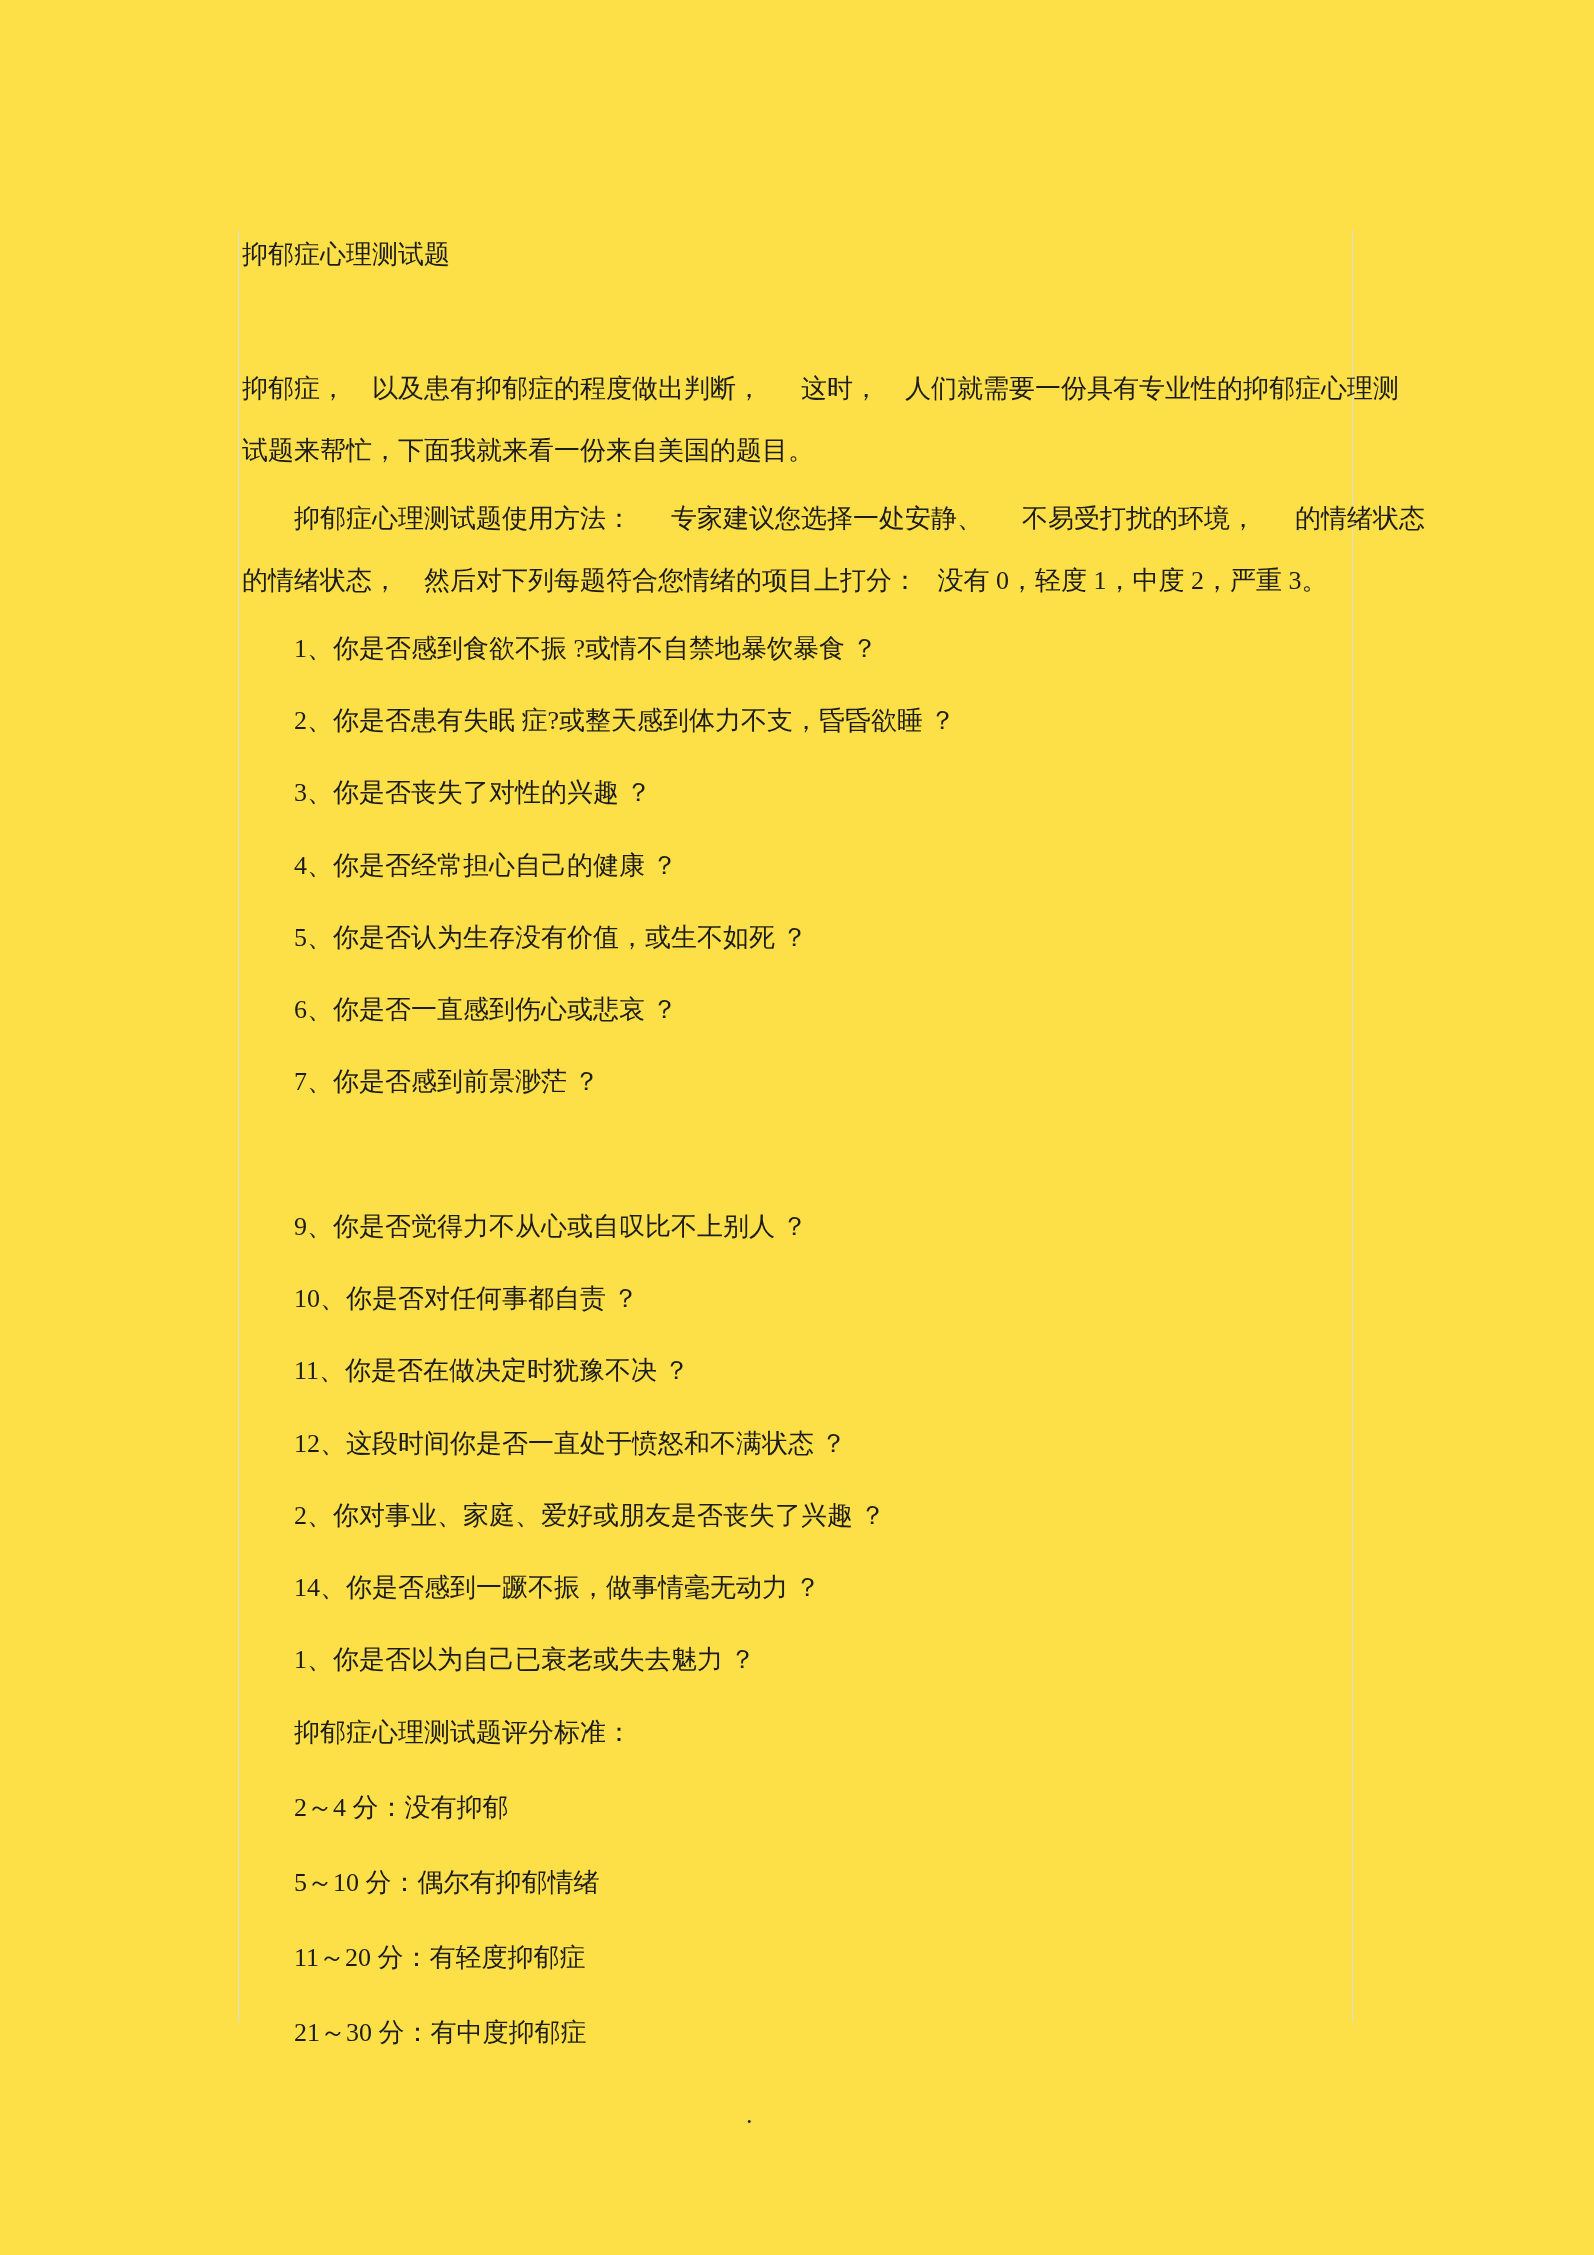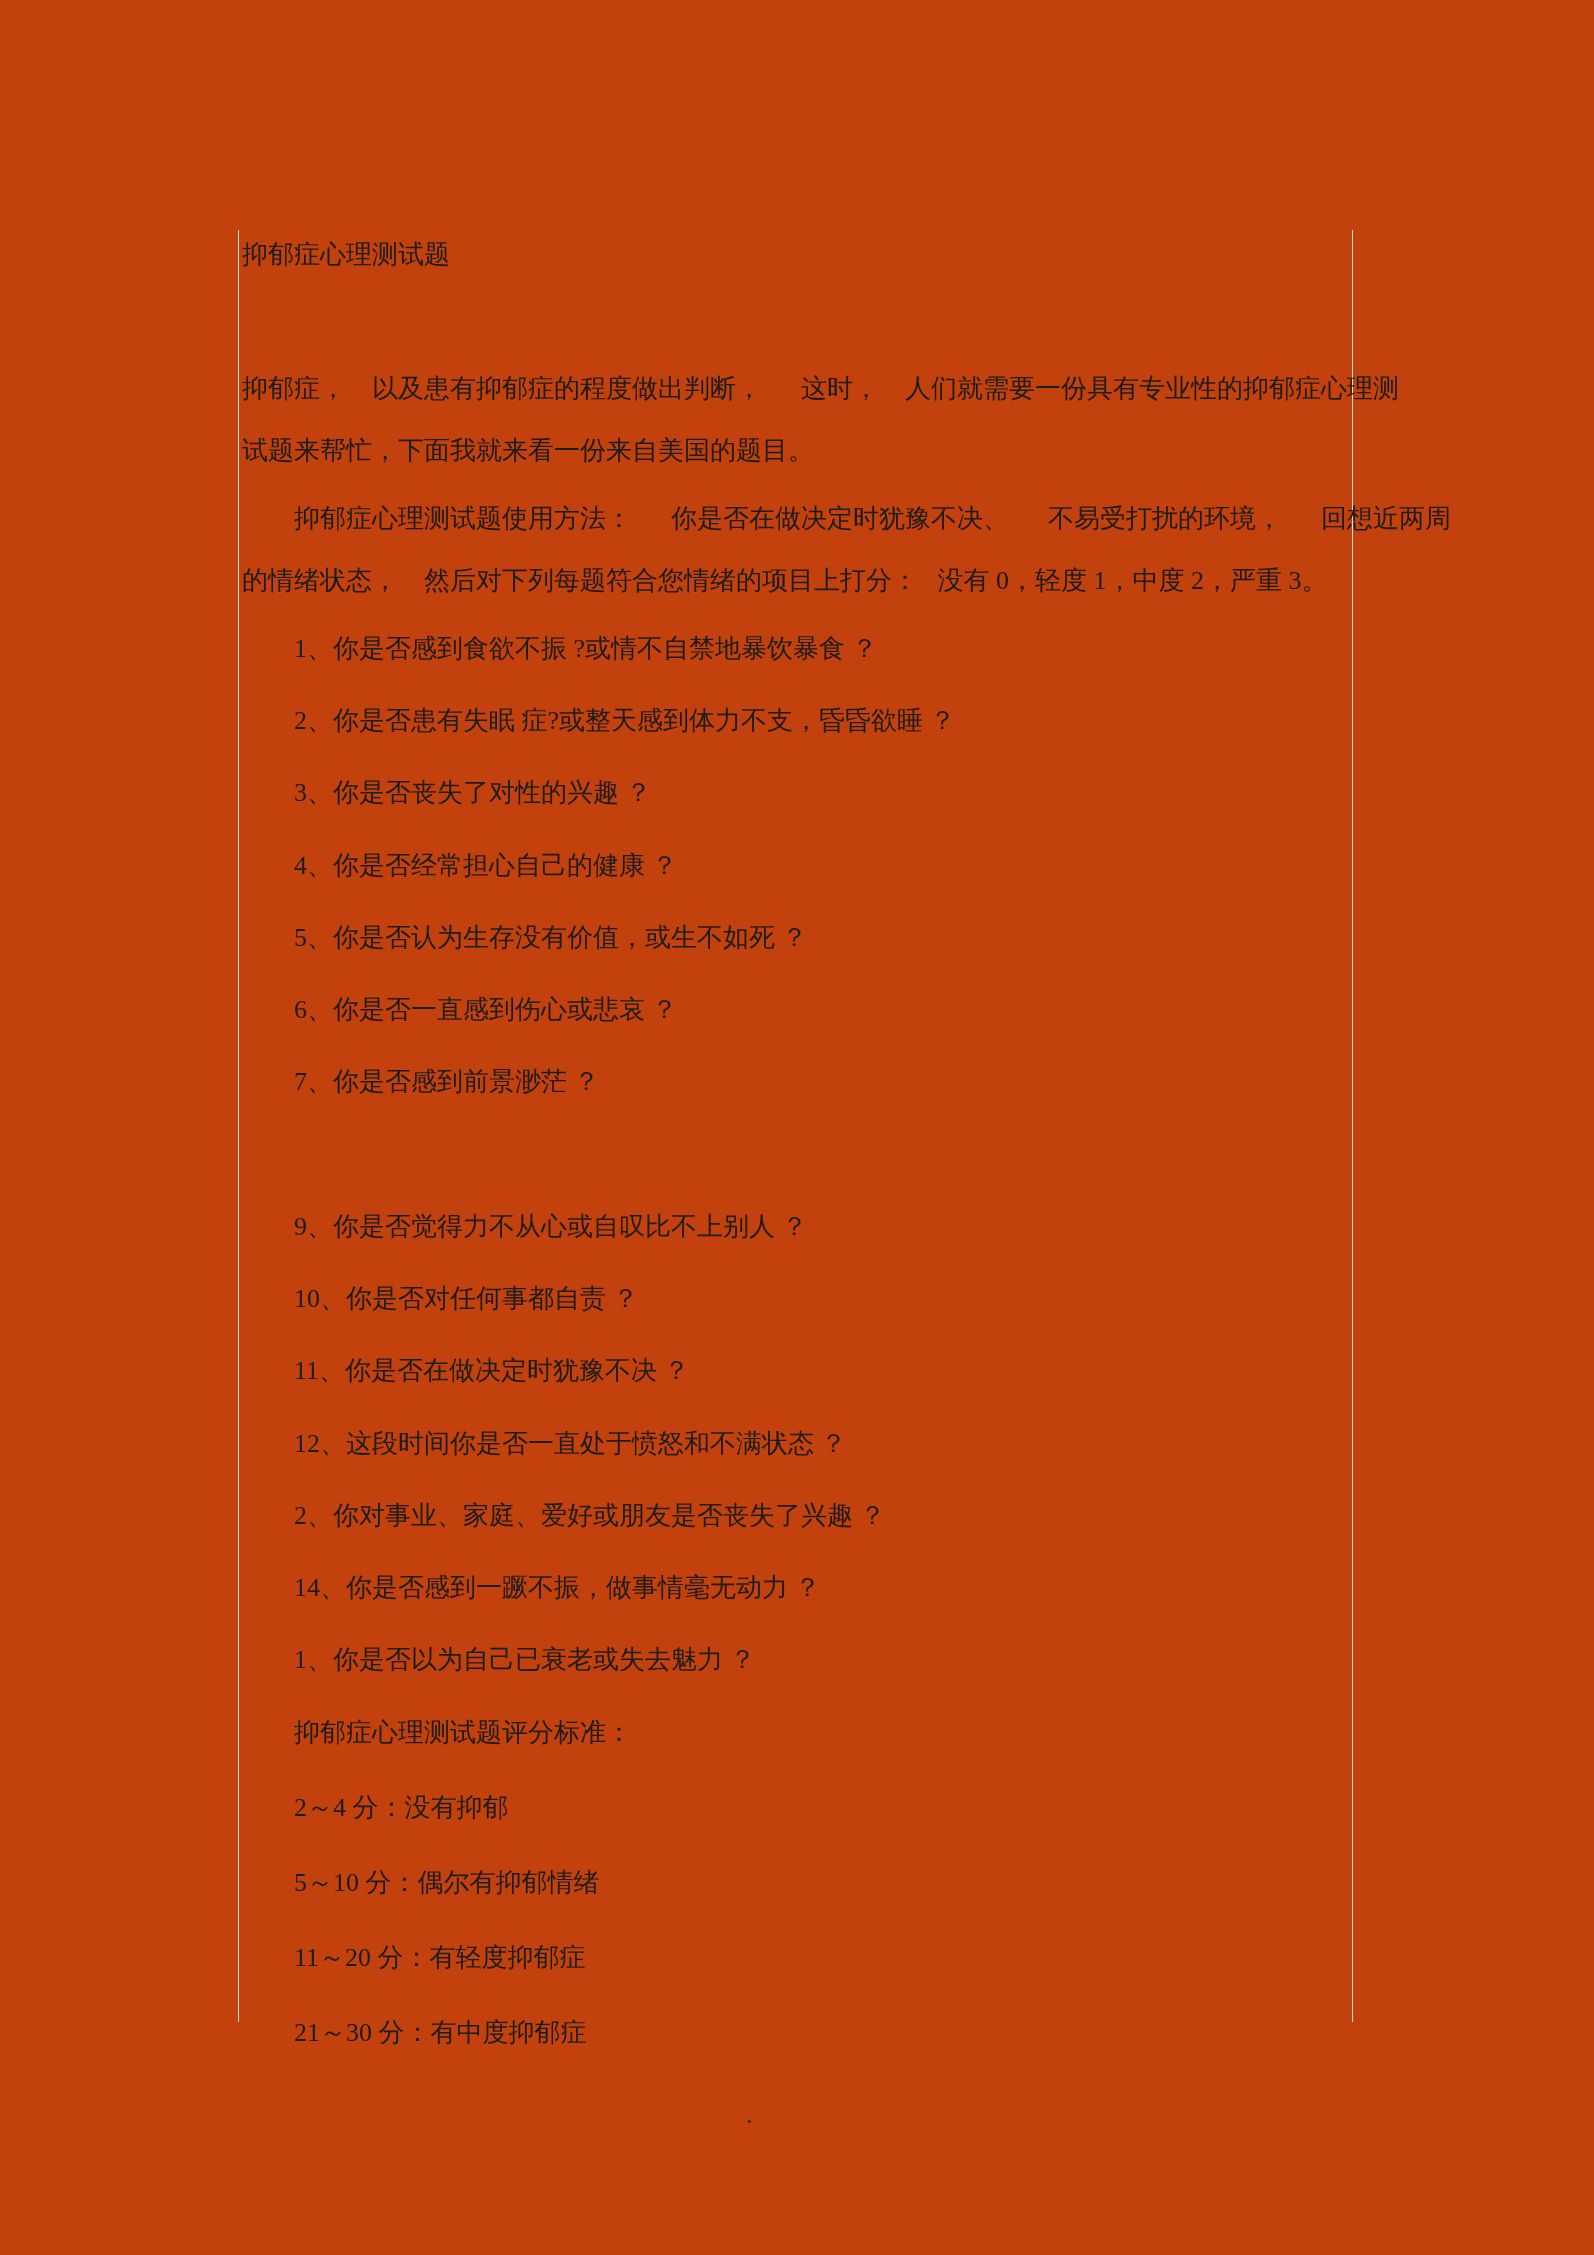--- a/index.html
+++ b/index.html
@@ -12,21 +12,21 @@
     height: 2255px;
     position: relative;
     overflow: hidden;
     font-family: "Liberation Serif", "DejaVu Serif", serif;
   }
   .document-page {
     position: absolute;
     left: 0; top: 0;
     width: 1594px;
     height: 2255px;
-    background: #c2410c;
+    background: #fde047;
   }
   .cell-border {
     position: absolute;
     top: 230px;
     width: 1px;
     height: 1792px;
     background: #dcdcdc;
   }
   .cell-border.left  { left: 238px; }
   .cell-border.right { left: 1352px; }
@@ -56,21 +56,21 @@
 <div class="document-page">
 
   <div class="cell-border left"></div>
   <div class="cell-border right"></div>
 
   <div class="tline" style="top:238px">抑郁症心理测试题</div>
 
   <div class="tline" style="top:372px">抑郁症，    以及患有抑郁症的程度做出判断，      这时，    人们就需要一份具有专业性的抑郁症心理测</div>
   <div class="tline" style="top:434px">试题来帮忙，下面我就来看一份来自美国的题目。</div>
 
-  <div class="tline indent" style="top:502px">抑郁症心理测试题使用方法：      你是否在做决定时犹豫不决、      不易受打扰的环境，      回想近两周</div>
+  <div class="tline indent" style="top:502px">抑郁症心理测试题使用方法：      专家建议您选择一处安静、      不易受打扰的环境，      的情绪状态</div>
   <div class="tline" style="top:564px">的情绪状态，    然后对下列每题符合您情绪的项目上打分：   没有 0，轻度 1，中度 2，严重 3。</div>
 
   <div class="tline indent" style="top:632px">1、你是否感到食欲不振 ?或情不自禁地暴饮暴食 ？</div>
   <div class="tline indent" style="top:704px">2、你是否患有失眠 症?或整天感到体力不支，昏昏欲睡 ？</div>
   <div class="tline indent" style="top:776px">3、你是否丧失了对性的兴趣 ？</div>
   <div class="tline indent" style="top:849px">4、你是否经常担心自己的健康 ？</div>
   <div class="tline indent" style="top:921px">5、你是否认为生存没有价值，或生不如死 ？</div>
   <div class="tline indent" style="top:993px">6、你是否一直感到伤心或悲哀 ？</div>
   <div class="tline indent" style="top:1065px">7、你是否感到前景渺茫 ？</div>
   <div class="tline indent" style="top:1210px">9、你是否觉得力不从心或自叹比不上别人 ？</div>

